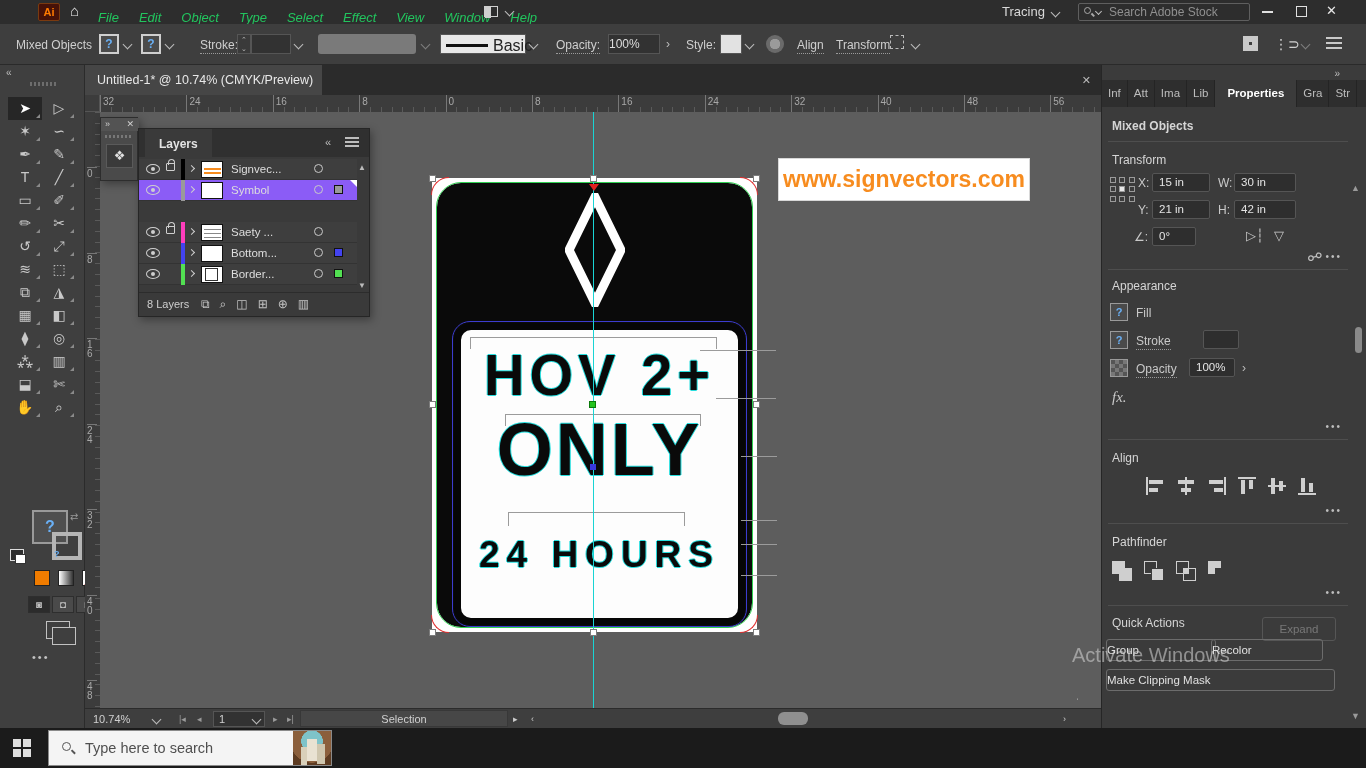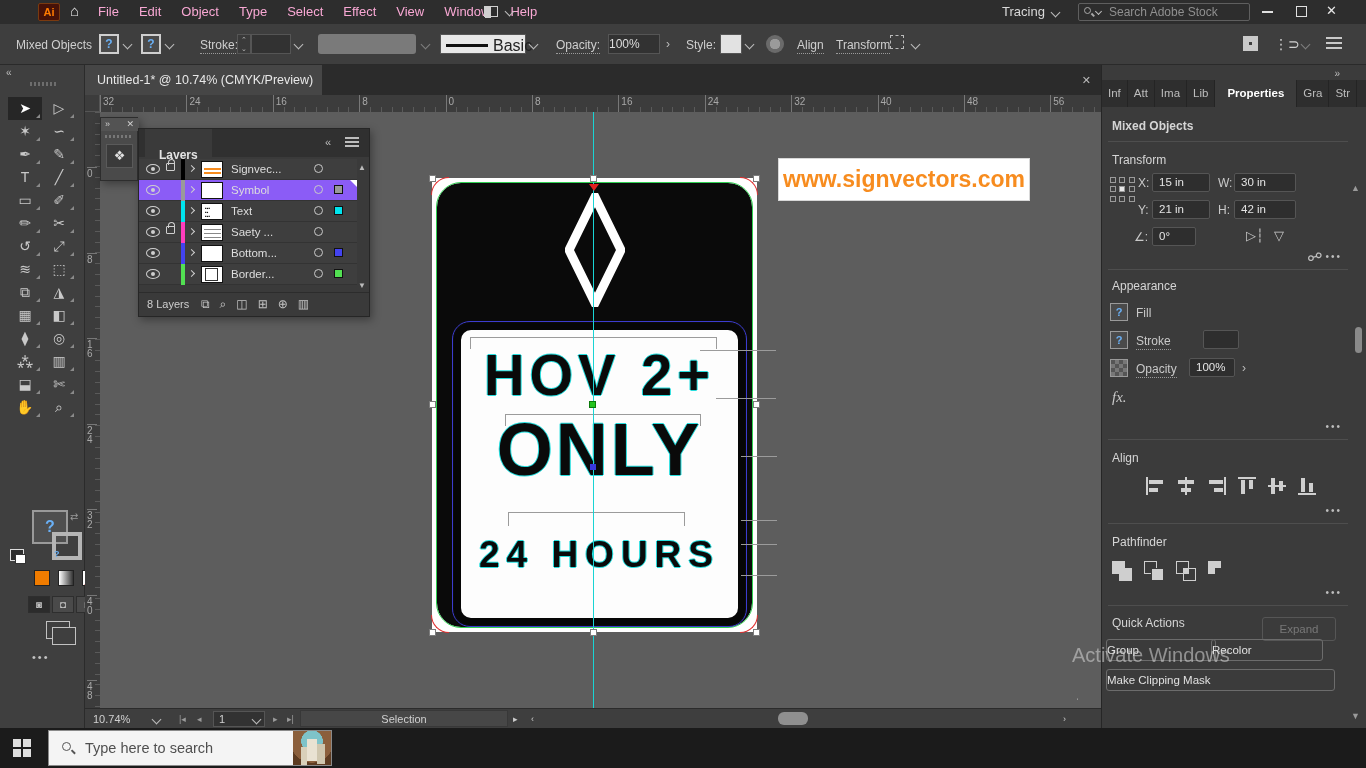--- a/index.html
+++ b/index.html
@@ -6,21 +6,21 @@
   html,body { width:1366px; height:768px; overflow:hidden; background:#000;
     font-family:"Liberation Sans", sans-serif; -webkit-font-smoothing:antialiased; }
   #screen { position:relative; width:1366px; height:768px; background:#5d5d5d; overflow:hidden; }
   .abs { position:absolute; }
 
   
   #menubar { left:0; top:0; width:1366px; height:24px; background:#2d2d2d; color:#d6d6d6; font-size:13px; }
   #ai-logo { left:38px; top:3px; width:22px; height:18px; background:#471208; border:1px solid #7a3a10;
     color:#ff7c00; font-weight:bold; font-size:11px; text-align:center; line-height:16px; border-radius:2px; }
   #home-icon { left:70px; top:2px; color:#e8e8e8; font-size:15px; }
-  .menu-item { display:inline-block; padding:4px 10px; color:#f9a8d4; }
+  .menu-item { display:inline-block; padding:10px 10px; color:#22c55e;font-style:italic; }
   #menus { left:88px; top:0; height:24px; }
   #ws-icon { left:484px; top:6px; width:14px; height:11px; border:1px solid #cfcfcf; }
   #ws-icon::before { content:""; position:absolute; left:0; top:0; width:6px; height:11px; background:#cfcfcf; }
   .chev { width:7px; height:7px; border-right:1px solid #bdbdbd; border-bottom:1px solid #bdbdbd;
     transform:rotate(45deg); display:inline-block; }
   #ws-chev { left:506px; top:8px; }
   #tracing { left:1002px; top:4px; color:#d9d9d9; }
   #tracing-chev { left:1052px; top:9px; }
   #stock-search { left:1078px; top:3px; width:172px; height:18px; border:1px solid #5f5f5f; border-radius:2px;
     color:#909090; font-size:12px; line-height:16px; padding-left:30px; }
@@ -118,21 +118,21 @@
   
   #layers-wrap { left:100px; top:117px; width:270px; height:200px; z-index:40; filter:drop-shadow(2px 3px 4px rgba(0,0,0,.35)); }
   #lp-ministrip { position:absolute; left:0; top:0; width:38px; height:64px; background:#4a4a4a; border:1px solid #2d2d2d; }
   #lp-minibar { position:absolute; left:0; top:0; width:38px; height:13px; background:#535353; color:#cfcfcf; font-size:9px; }
   #lp-grip { position:absolute; left:4px; top:17px; width:28px; height:3px;
     background:repeating-linear-gradient(90deg,#777 0 2px,transparent 2px 4px); }
   #lp-dockicon { position:absolute; left:5px; top:26px; width:27px; height:24px; background:#3a3a3a; border:1px solid #5a5a5a;
     color:#e0e0e0; font-size:13px; text-align:center; line-height:22px; }
   #layers-panel { position:absolute; left:38px; top:11px; width:232px; height:189px; background:#3a3a3a; border:1px solid #262626; }
   #lp-tabbar { position:absolute; left:0; top:0; width:100%; height:28px; background:#303030; }
-  #lp-tab { position:absolute; left:6px; top:0; height:28px; padding:12px 14px; background:#3a3a3a; color:#e3e3e3;
+  #lp-tab { position:absolute; left:6px; top:0; height:28px; padding:1px 14px; background:#3a3a3a; color:#e3e3e3;
     font-size:12px; font-weight:bold; line-height:28px; }
   #lp-collapse { position:absolute; right:38px; top:7px; color:#bdbdbd; font-size:11px; }
   #lp-menu { position:absolute; right:10px; top:8px; width:14px; height:10px;
     border-top:2px solid #bdbdbd; border-bottom:2px solid #bdbdbd; }
   #lp-menu::after { content:""; position:absolute; left:0; top:2px; width:14px; height:2px; background:#bdbdbd; }
   .lrow { position:absolute; left:0; width:218px; height:21px; background:#3e3e3e; border-bottom:1px solid #333;
     font-size:11.5px; color:#ddd; }
   .lrow.selected { background:#8b5cf6;padding-left:38px; }
   .l-eye { position:absolute; left:7px; top:5px; width:14px; height:10px; border:1px solid #cfcfcf; border-radius:50%; }
   .l-eye::after { content:""; position:absolute; left:4px; top:2px; width:4px; height:4px; background:#cfcfcf; border-radius:50%; }
@@ -442,31 +442,20 @@
       <div class="lrow selected" style="top:51px;">
         <span class="l-eye"></span>
         <span class="l-chip" style="background: rgb(154, 154, 154);"></span>
         <span class="l-exp"></span>
         <span class="l-thumb"></span>
         <span class="l-name">Symbol</span>
         <span class="l-target"></span>
         <span class="l-badge" style="background: rgb(154, 154, 154);"></span>
         <span style="position:absolute;right:0;top:0;border-top:7px solid #fff;border-left:7px solid transparent;"></span>
       </div>
-      <div class="lrow" style="top:72px;">
-        <span class="l-eye"></span>
-        <span class="l-chip" style="background: rgb(0, 229, 238);"></span>
-        <span class="l-exp"></span>
-        <span class="l-thumb">
-            <span style="position:absolute;left:3px;top:2px;font-size:5px;color:#111;line-height:4px;">▪▪▪<br>▪▪<br>▪▪▪</span>
-          </span>
-        <span class="l-name">Text</span>
-        <span class="l-target"></span>
-        <span class="l-badge" style="background: rgb(0, 229, 238);"></span>
-      </div>
       <div class="lrow" style="top:93px;">
         <span class="l-eye"></span>
         <span class="l-lock"></span>
         <span class="l-chip" style="background: rgb(255, 61, 189);"></span>
         <span class="l-exp"></span>
         <span class="l-thumb">
             <span style="position:absolute;left:2px;top:4px;width:17px;height:1px;background:#888;box-shadow:0 4px 0 #888,0 8px 0 #888;"></span>
           </span>
         <span class="l-name">Saety ...</span>
         <span class="l-target"></span>

